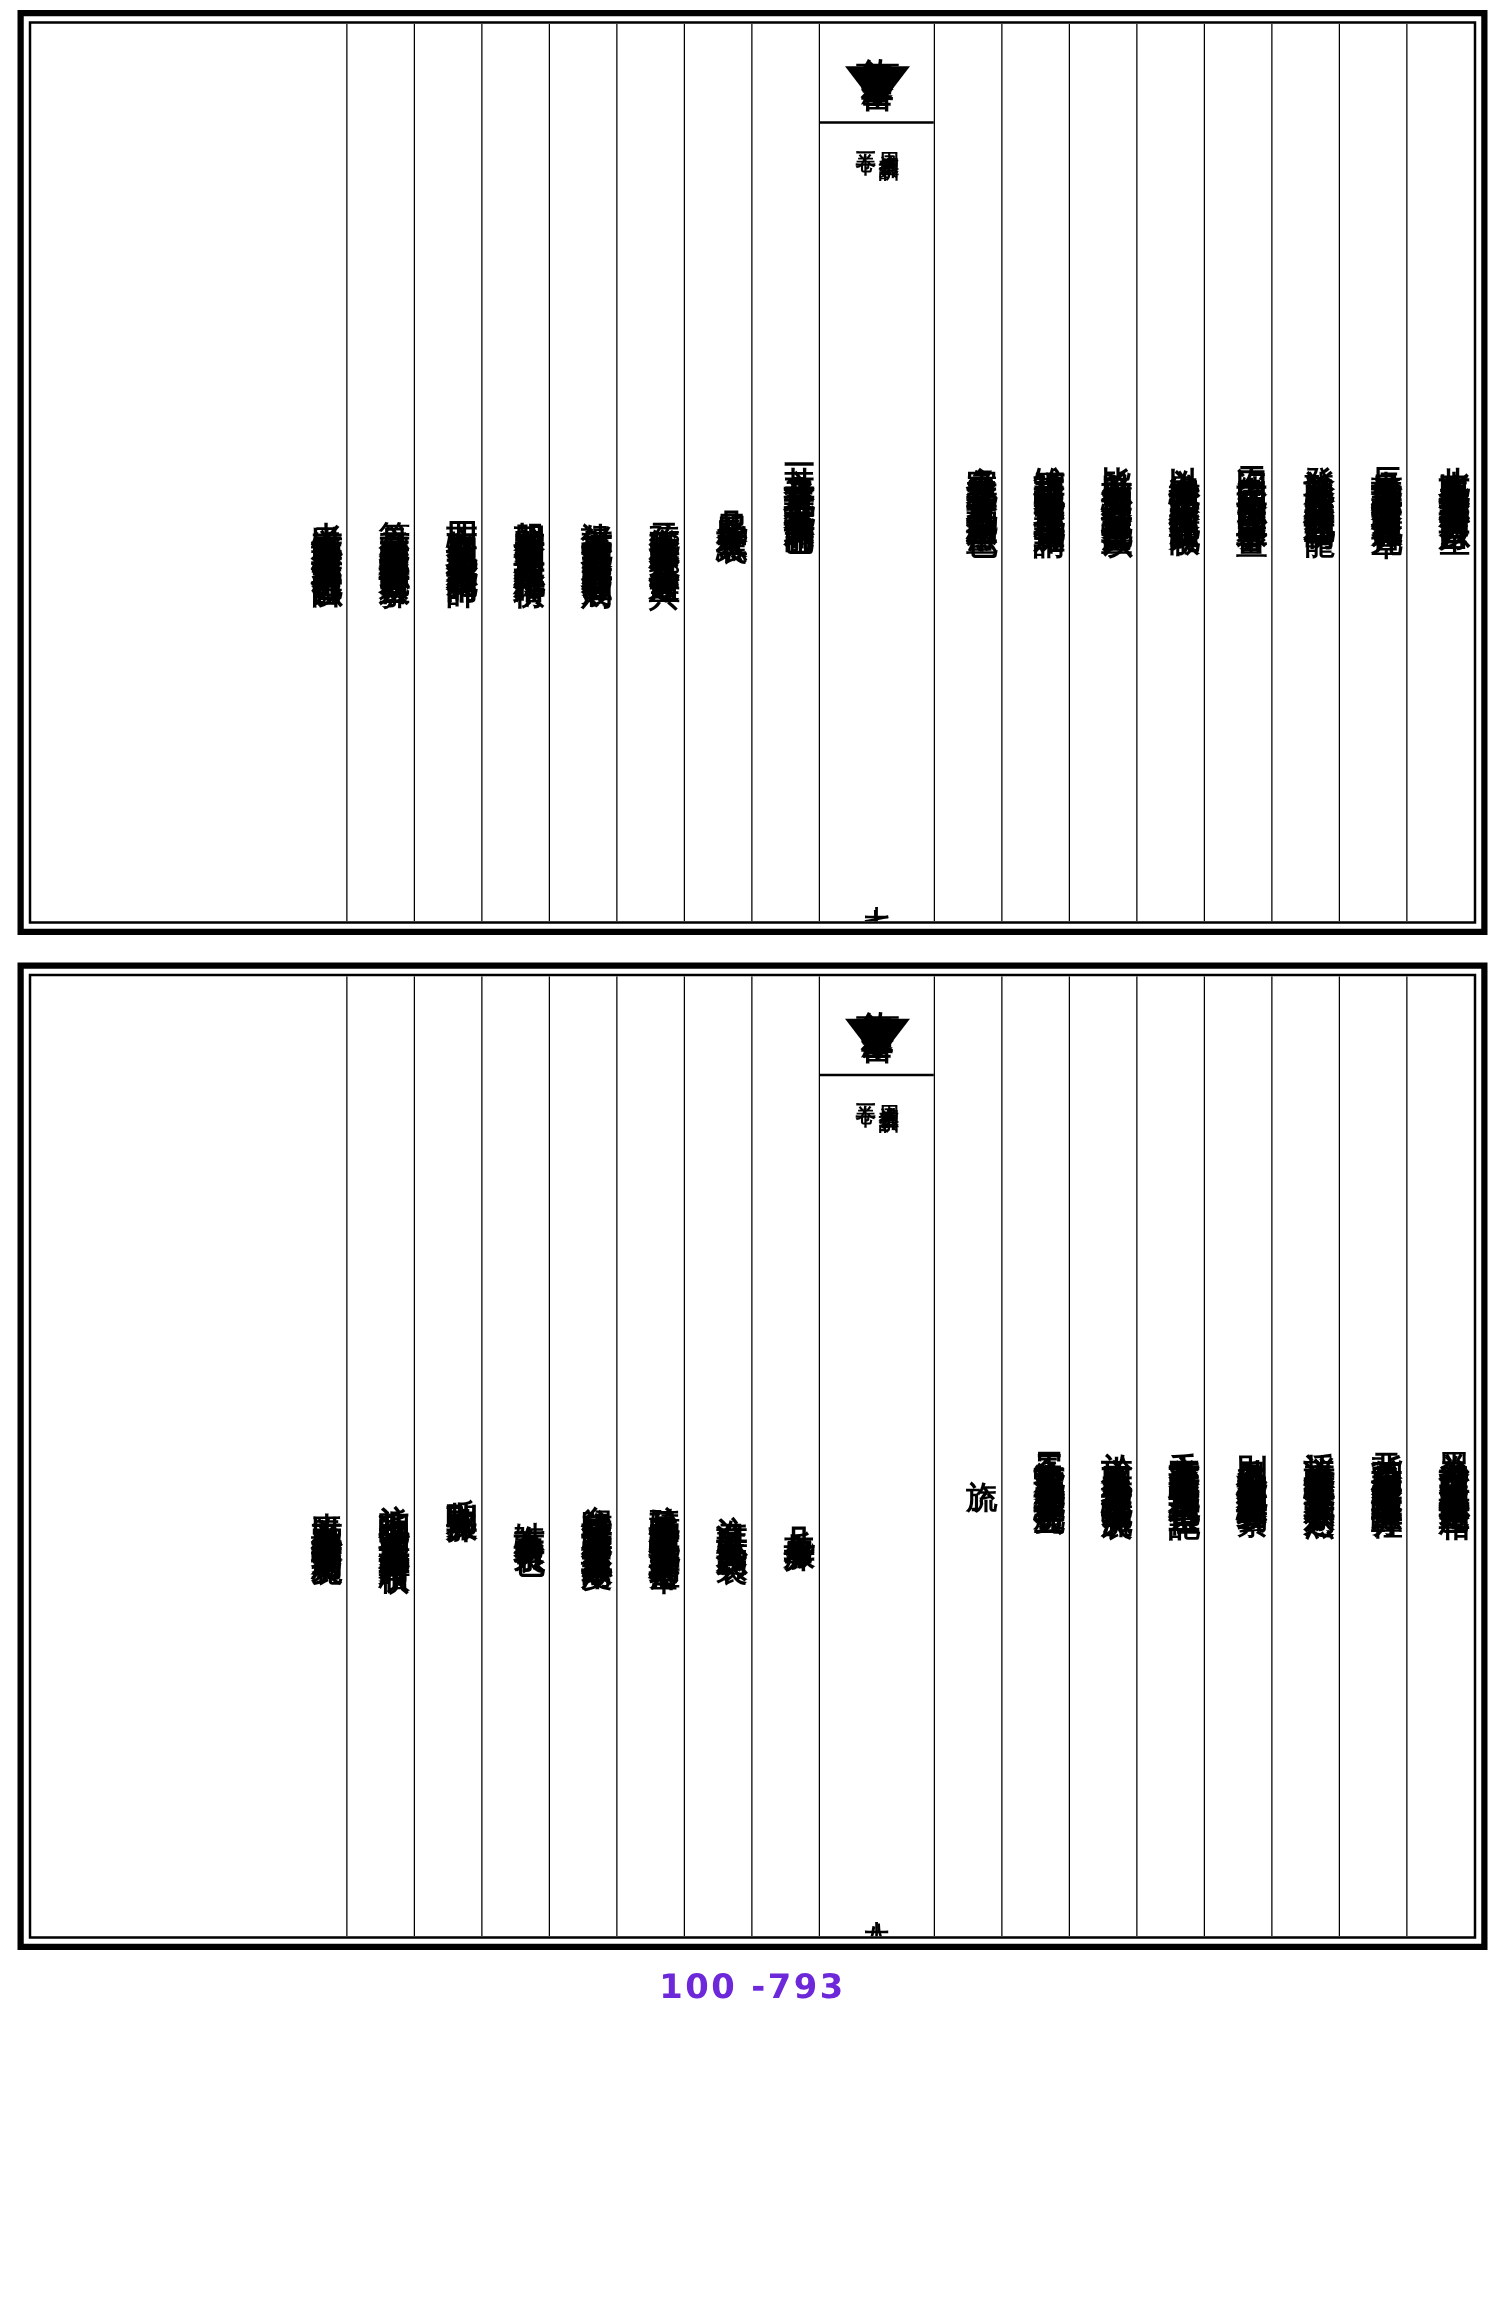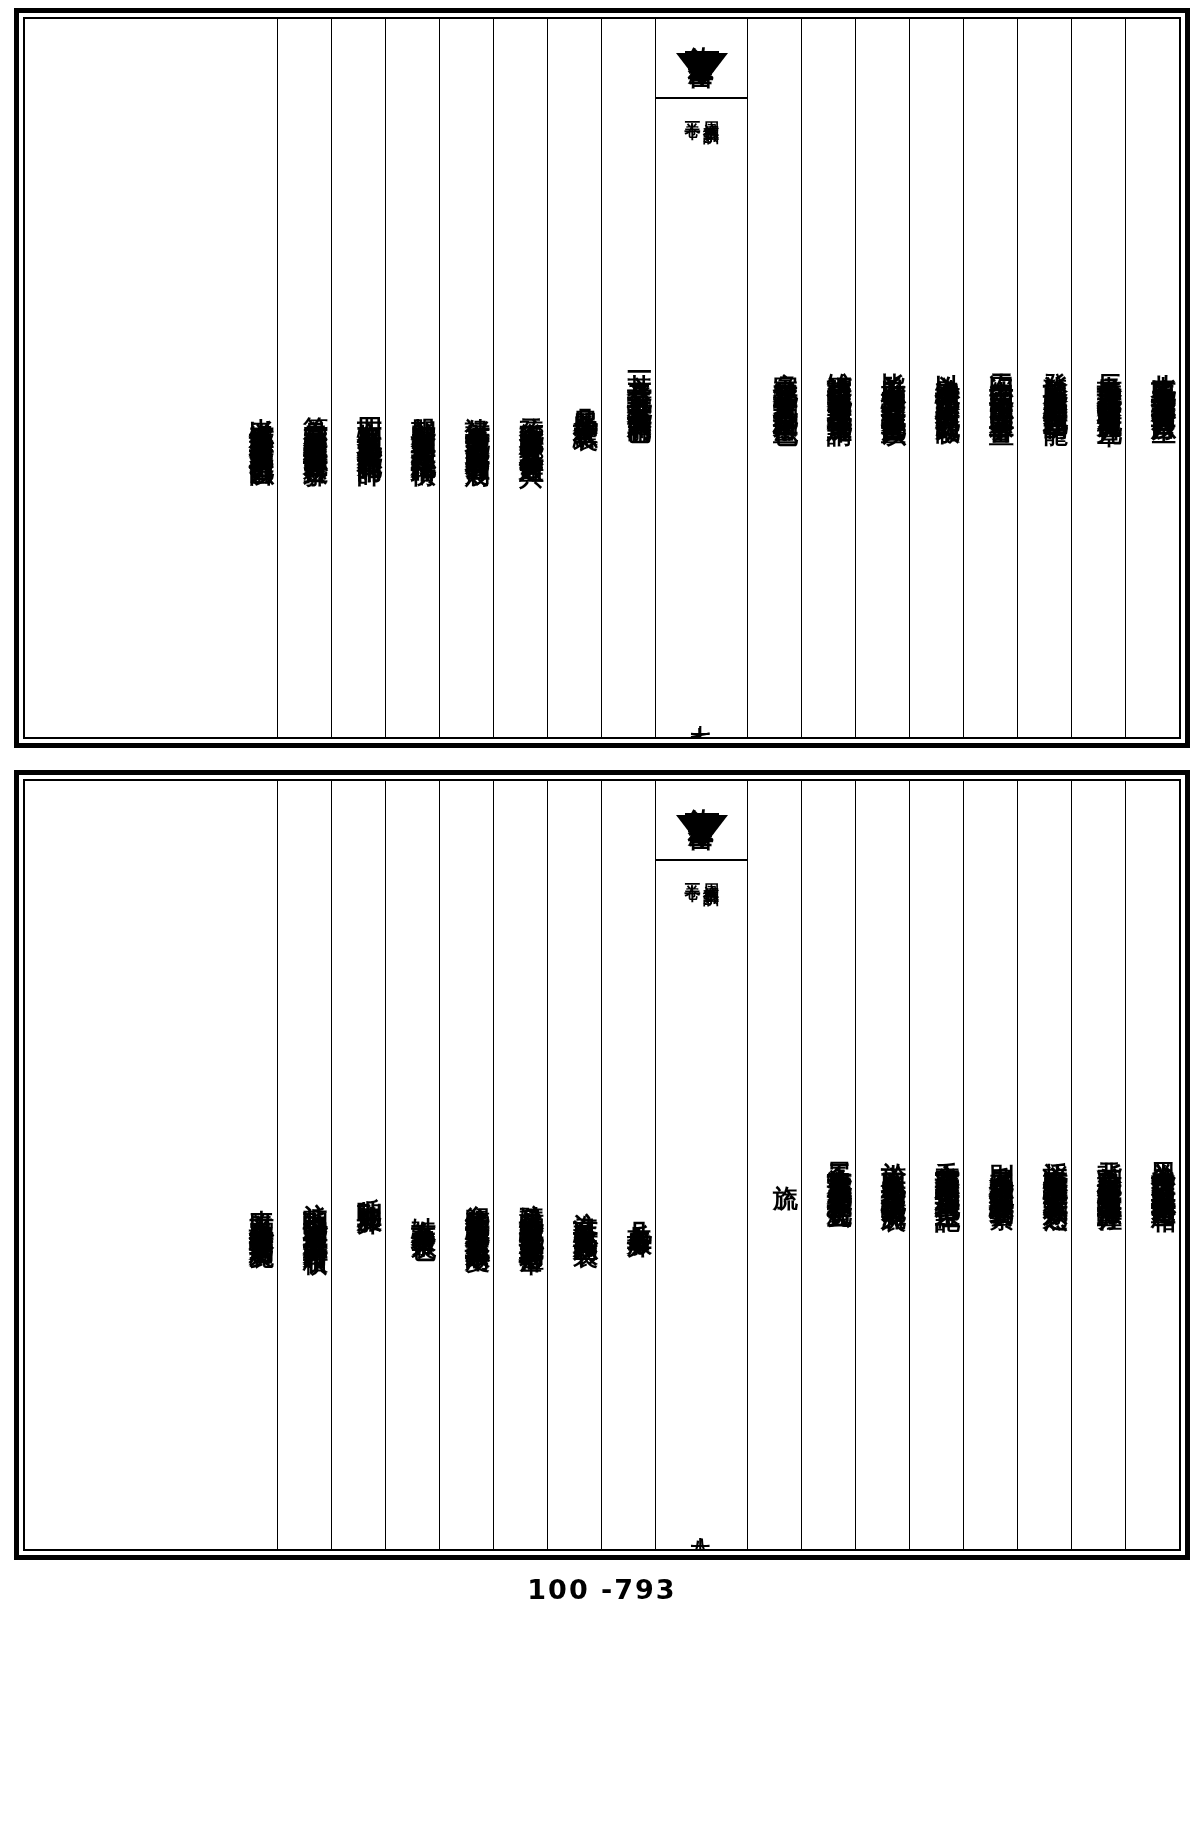--- a/index.html
+++ b/index.html
@@ -143,21 +143,21 @@
     padding-bottom: 10px;
   }
   .block-top { height: 740px; }
   .block-bot { height: 790px; margin-top: 22px; }
   .footer {
     text-align: center;
     font-size: 27px;
     font-weight: 700;
     letter-spacing: 2px;
     margin-top: 14px;
-    color: #000000;
+    color: #6d28d9;
     font-family: "DejaVu Sans", sans-serif;
   }
 </style>
 </head>
 <body>
 
 <div class="page">
 
   <div class="block block-top">
     <div class="block-inner">

